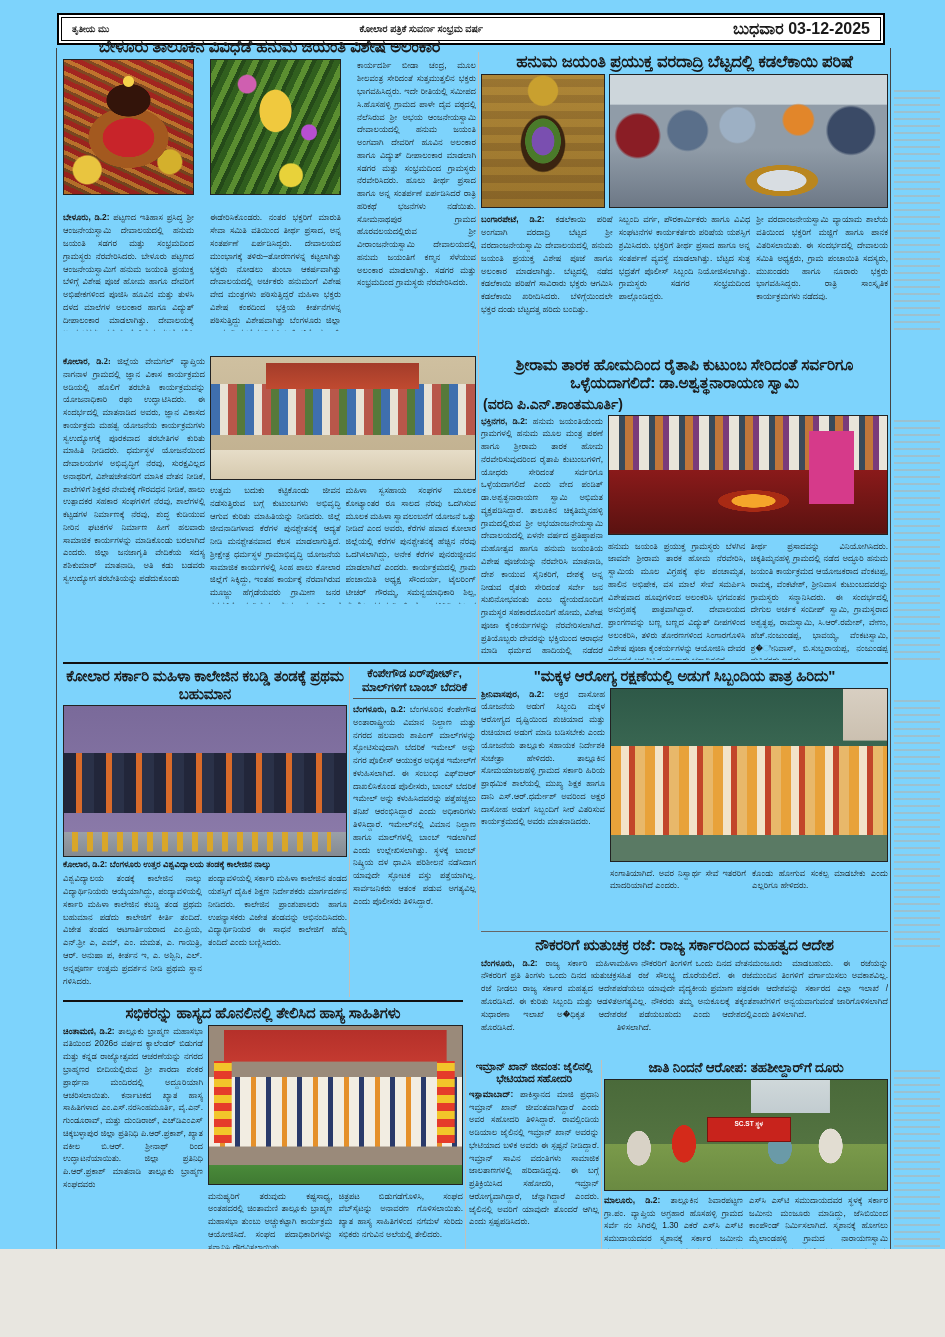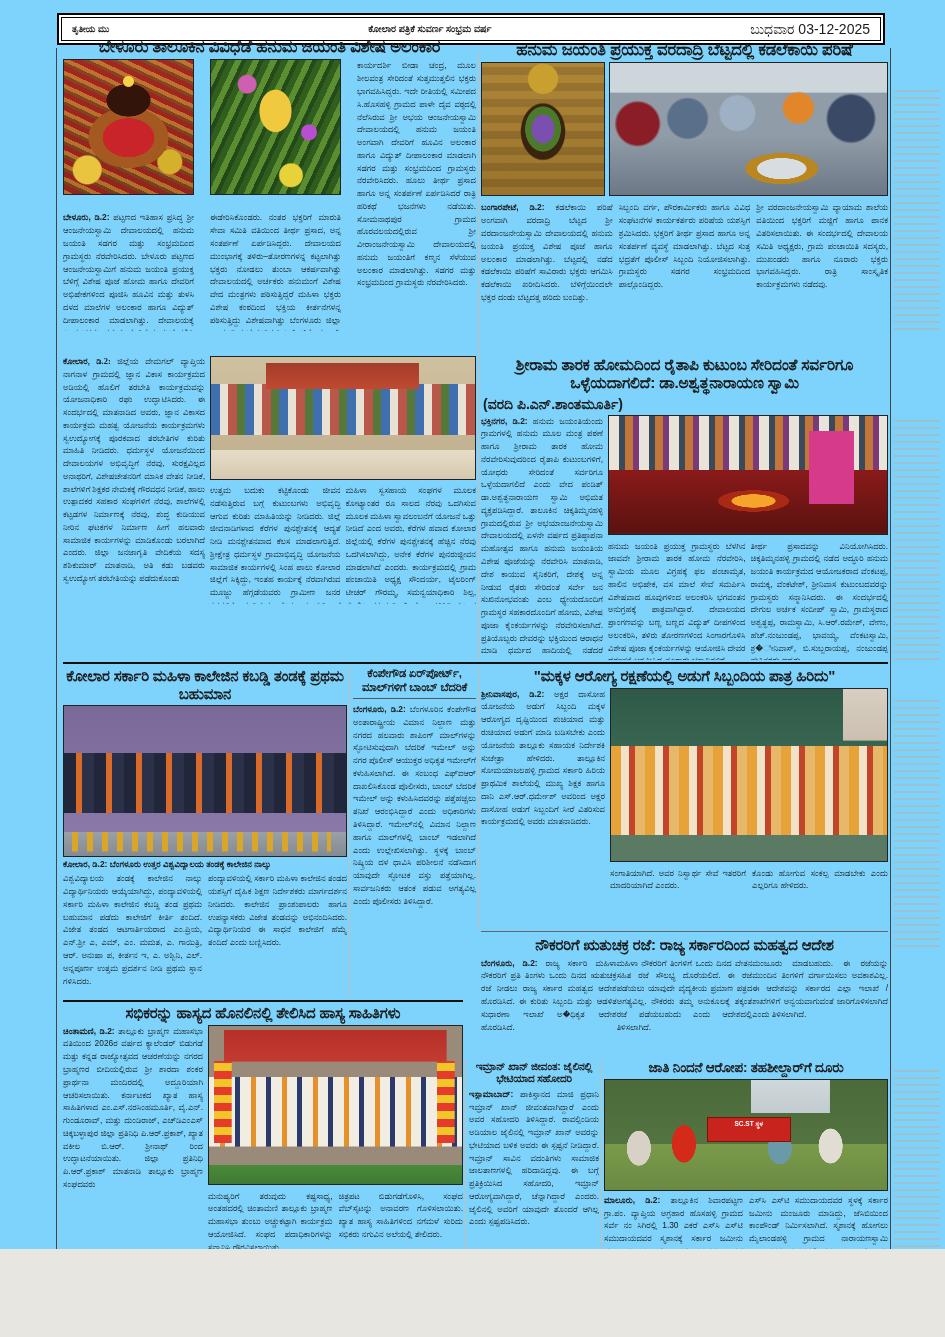--- a/index.html
+++ b/index.html
@@ -3,21 +3,21 @@
 <meta charset="utf-8">
 <style>
   html,body{margin:0;padding:0;background:#e8e6e0;}
   .page{position:relative;width:945px;height:1249px;background:#7dd3fc;overflow:hidden;
         font-family:"Liberation Sans",sans-serif;color:#1a1a1a;}
   
   .masthead-outer{position:absolute;left:57px;top:13px;width:828px;height:32px;border:2px solid #000;background:#fff;box-sizing:border-box;}
   .masthead-inner{position:absolute;inset:2px;border:1px solid #000;display:flex;align-items:center;justify-content:space-between;padding:0 10px;box-sizing:border-box;}
   .mh-left{font-size:9px;font-weight:bold;}
   .mh-center{font-size:9.5px;font-weight:bold;}
-  .mh-right{font-size:14px;font-weight:normal;}
+  .mh-right{font-size:16px;font-weight:bold;}
   .vframe{position:absolute;top:48px;width:1px;height:1289px;background:#444;}
   .vf-l{left:56px}.vf-r{left:890px}
   .hrule{position:absolute;height:2px;background:#111;}
   .hr1{left:63px;top:662px;width:825px;}
   .hr2{left:63px;top:1000px;width:400px;}
   .hr3{left:481px;top:931px;width:407px;height:1px;background:#666;}
   .vrule{position:absolute;width:1px;background:#c2c0ba;}
   .vr1{left:478px;top:52px;height:608px;}
   .vr2{left:349px;top:667px;height:330px;}
   .vr3{left:478px;top:667px;height:263px;}
@@ -28,21 +28,21 @@
   .es1{top:90px;height:240px}.es2{top:420px;height:240px}.es3{top:700px;height:250px}.es4{top:1070px;height:250px}
   
   .story{position:absolute;box-sizing:border-box;overflow:hidden;}
   .hl{font-weight:bold;text-align:center;margin:0 0 3px 0;line-height:1.18;letter-spacing:-.2px;}
   .byline{font-size:14px;font-weight:bold;margin:0 0 2px 2px;}
   .col{margin:0;font-size:8.4px;line-height:1.52;text-align:justify;overflow:hidden;height:100%;}
   .col b{font-weight:bold;}
   .ph{border:1px solid #222;box-sizing:border-box;position:relative;overflow:hidden;}
   
   .s1{left:63px;top:37px;width:413px;height:298px}
-  .s2{left:481px;top:40px;width:407px;height:298px}
+  .s2{left:481px;top:52px;width:407px;height:298px}
   .s3{left:63px;top:356px;width:413px;height:305px}
   .s4{left:481px;top:356px;width:407px;height:304px}
   .s5{left:63px;top:667px;width:284px;height:331px}
   .s6{left:353px;top:667px;width:123px;height:331px}
   .s7{left:481px;top:667px;width:407px;height:262px}
   .s8{left:481px;top:936px;width:407px;height:121px}
   .s9{left:63px;top:1004px;width:400px;height:333px}
   .s10{left:469px;top:1060px;width:130px;height:277px}
   .s11{left:604px;top:1060px;width:284px;height:277px}
   .s1 .hl,.s2 .hl{font-size:16.5px}

